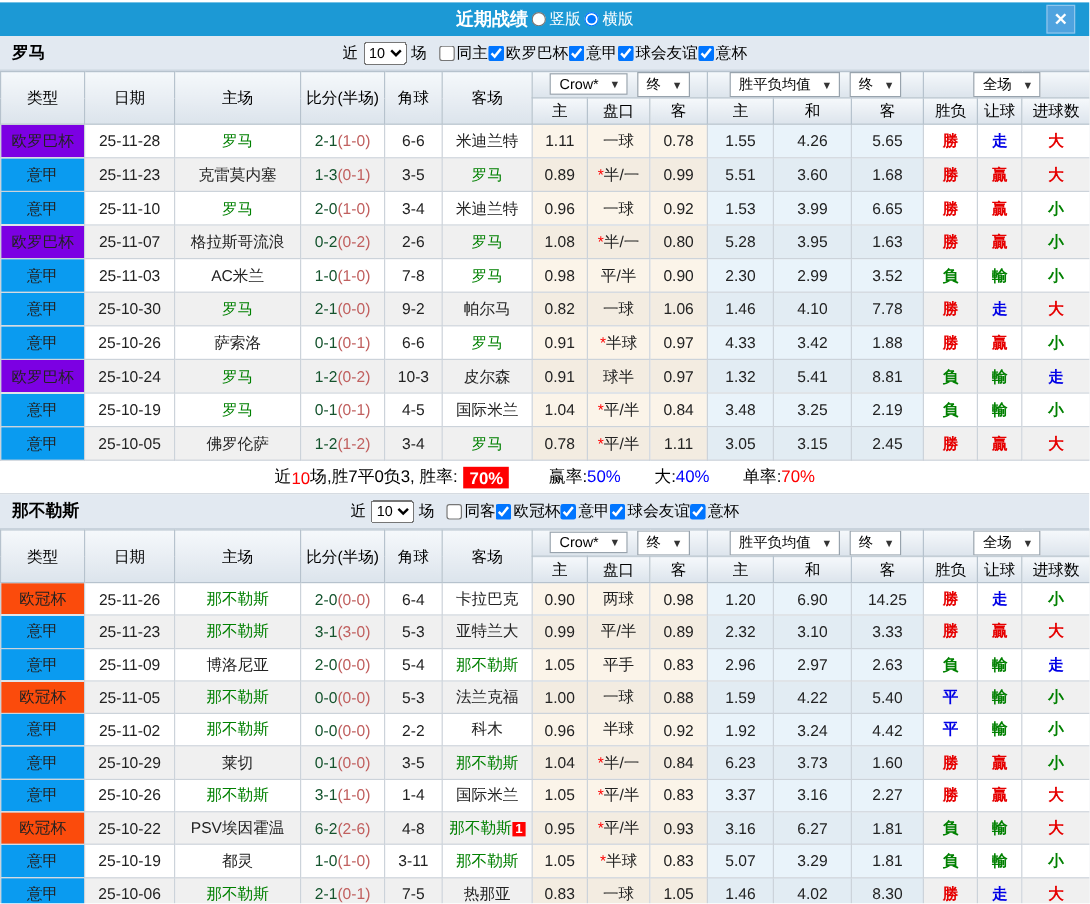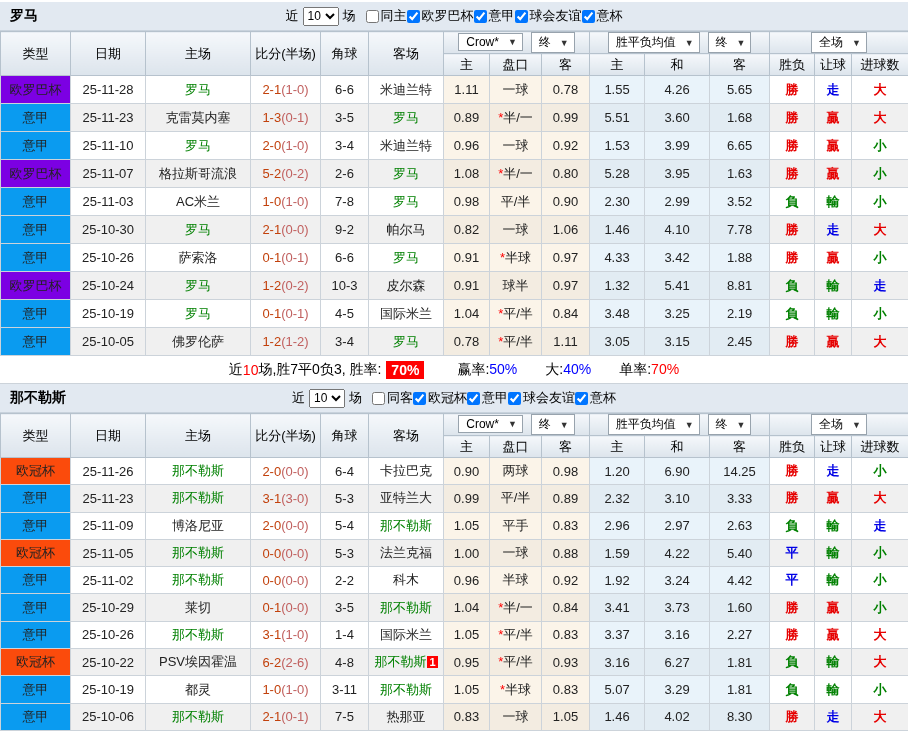--- a/index.html
+++ b/index.html
@@ -23,36 +23,48 @@
   .grid th,.grid td{border:1px solid #CCD3DA;text-align:center;padding:0;overflow:hidden;white-space:nowrap;}
   .grid thead th{background:linear-gradient(#F5F8FB,#DCE4EC);font-weight:normal;height:21px;border-color:#B6C2CD;font-size:13px;color:#000;}
   .grid tbody td{color:#222;}
   tr.stripe td{background:#F0F0F0;}
   td.league{color:#fff;}
   td.oddsc{background:#FBF4E9;color:#333;}
   tr.stripe td.oddsc{background:#F3ECE1;}
   td.avgc{background:#E9F3FA;color:#333;}
   tr.stripe td.avgc{background:#E2ECF3;}
   td.res{font-weight:bold;}
-  .ft{color:#c2410c;}
+  .ft{color:#14532d;}
   .ht{color:#C1605F;}
   .self{color:#008000;}
   .badge{background:#FF0000;color:#fff;font-size:11px;padding:0 2px;margin-left:1px;font-weight:bold;}
   .star{color:#FF0000;}
   .dd{display:inline-flex;align-items:center;justify-content:space-between;background:#fff;border:1px solid #98A3AD;padding:1px 5px 1px 7px;font-size:12px;margin:0 4px;gap:9px;cursor:pointer;color:#000;}
   .dd .arr{font-size:9px;color:#333;}
   
   .summary-row{height:28px;display:flex;align-items:center;justify-content:center;font-size:14px;border-bottom:1px solid #CCD3DA;box-sizing:border-box;color:#000;}
   .badge-pct{background:#FF0000;color:#fff;padding:1px 5px;margin:0 5px;font-weight:bold;}
   .stat{margin-left:28px;}
 </style>
 </head>
 <body>
 
 <div class="window">
+  <div class="titlebar">
+    <span class="title">近期战绩</span>
+    <label class="tb-radio">
+      <input type="radio" name="layout-mode" style="">
+      <span>竖版</span>
+    </label>
+    <label class="tb-radio">
+      <input type="radio" name="layout-mode" checked="" style="">
+      <span>横版</span>
+    </label>
+    <button class="close-btn">✕</button>
+  </div>
   <div id="sections">
       <div class="section">
         <div class="section-header">
           <span class="team-name">罗马</span>
           <div class="filters">
             <span>近</span>
             <select><option>10</option></select>
             <span>场</span>
             <label class="same">
               <input type="checkbox" style="">
@@ -182,21 +194,21 @@
               <td class="avgc">3.99</td>
               <td class="avgc">6.65</td>
               <td class="res" style="color: rgb(230, 0, 0);">勝</td>
               <td class="res" style="color: rgb(230, 0, 0);">贏</td>
               <td class="res" style="color: rgb(0, 128, 0);">小</td>
             </tr>
             <tr class="stripe" style="height: 28px;">
               <td class="league" style="background: rgb(124, 0, 227);">欧罗巴杯</td>
               <td>25-11-07</td>
               <td><span>格拉斯哥流浪</span></td>
-              <td><span class="ft">5-2</span><span class="ht">(0-2)</span></td>
+              <td><span class="ft">0-2</span><span class="ht">(0-2)</span></td>
               <td>2-6</td>
               <td><span class="self">罗马</span></td>
               <td class="oddsc">1.08</td>
               <td class="oddsc"><span class="star">*</span><span>半/一</span></td>
               <td class="oddsc">0.80</td>
               <td class="avgc">5.28</td>
               <td class="avgc">3.95</td>
               <td class="avgc">1.63</td>
               <td class="res" style="color: rgb(230, 0, 0);">勝</td>
               <td class="res" style="color: rgb(230, 0, 0);">贏</td>
@@ -491,21 +503,21 @@
             <tr class="stripe" style="height: 27.3px;">
               <td class="league" style="background: rgb(10, 155, 240);">意甲</td>
               <td>25-10-29</td>
               <td><span>莱切</span></td>
               <td><span class="ft">0-1</span><span class="ht">(0-0)</span></td>
               <td>3-5</td>
               <td><span class="self">那不勒斯</span></td>
               <td class="oddsc">1.04</td>
               <td class="oddsc"><span class="star">*</span><span>半/一</span></td>
               <td class="oddsc">0.84</td>
-              <td class="avgc">3.41</td>
+              <td class="avgc">6.23</td>
               <td class="avgc">3.73</td>
               <td class="avgc">1.60</td>
               <td class="res" style="color: rgb(230, 0, 0);">勝</td>
               <td class="res" style="color: rgb(230, 0, 0);">贏</td>
               <td class="res" style="color: rgb(0, 128, 0);">小</td>
             </tr>
             <tr style="height: 27.3px;">
               <td class="league" style="background: rgb(10, 155, 240);">意甲</td>
               <td>25-10-26</td>
               <td><span class="self">那不勒斯</span></td>

